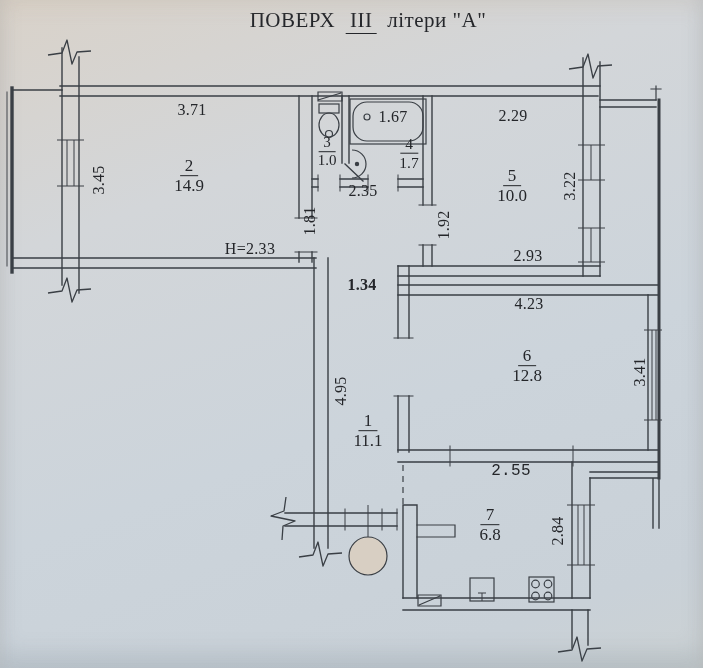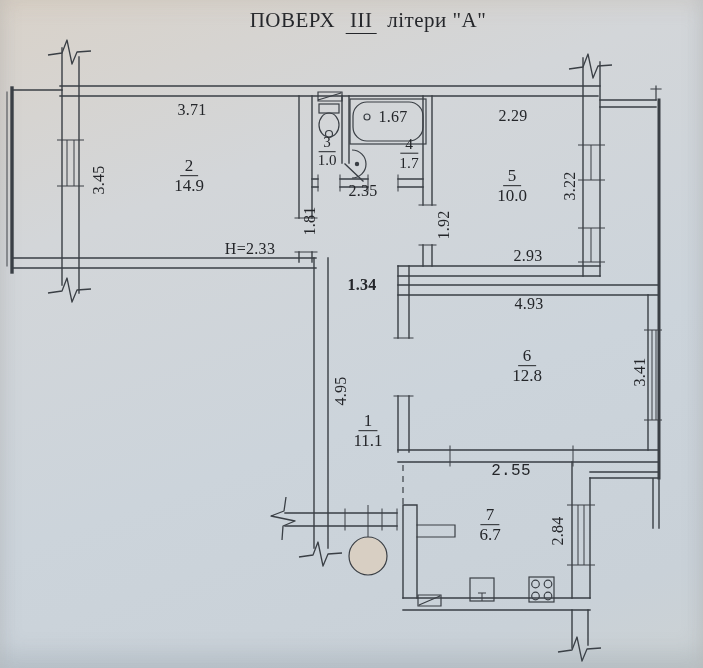--- a/index.html
+++ b/index.html
@@ -164,21 +164,21 @@
   <div class="lbl" style="left:250px;top:249px;">Н=2.33</div>
   <div class="lbl rot" style="left:310px;top:221px;">1.81</div>
   <div class="lbl" style="left:363px;top:191px;">2.35</div>
   <div class="lbl" style="left:393px;top:117px;">1.67</div>
   <div class="lbl rot" style="left:444px;top:225px;">1.92</div>
   <div class="lbl" style="left:513px;top:116px;">2.29</div>
   <div class="lbl rot" style="left:570px;top:186px;">3.22</div>
   <div class="lbl" style="left:502px;top:256px;margin-left:26px;">2.93</div>
   <div class="lbl" style="left:362px;top:285px;font-weight:bold;">1.34</div>
   <div class="lbl rot" style="left:341px;top:391px;">4.95</div>
-  <div class="lbl" style="left:529px;top:304px;">4.93</div>
+  <div class="lbl" style="left:529px;top:304px;">4.23</div>
   <div class="lbl rot" style="left:640px;top:372px;">3.41</div>
   <div class="lbl" style="left:511px;top:471px;font-family:Liberation Mono, monospace;">2.55</div>
   <div class="lbl rot" style="left:558px;top:531px;">2.84</div>
 
   <div class="room-label" style="left:189px;top:176px;">
     <div class="rnum">2</div>
     <div class="rarea">14.9</div>
   </div>
   <div class="room-label" style="left:327px;top:152px;font-size:15px;">
     <div class="rnum">3</div>
@@ -195,16 +195,16 @@
   <div class="room-label" style="left:368px;top:431px;">
     <div class="rnum">1</div>
     <div class="rarea">11.1</div>
   </div>
   <div class="room-label" style="left:527px;top:366px;">
     <div class="rnum">6</div>
     <div class="rarea">12.8</div>
   </div>
   <div class="room-label" style="left:490px;top:525px;">
     <div class="rnum">7</div>
-    <div class="rarea">6.7</div>
+    <div class="rarea">6.8</div>
   </div>
 
 </div>
 
 </body></html>

